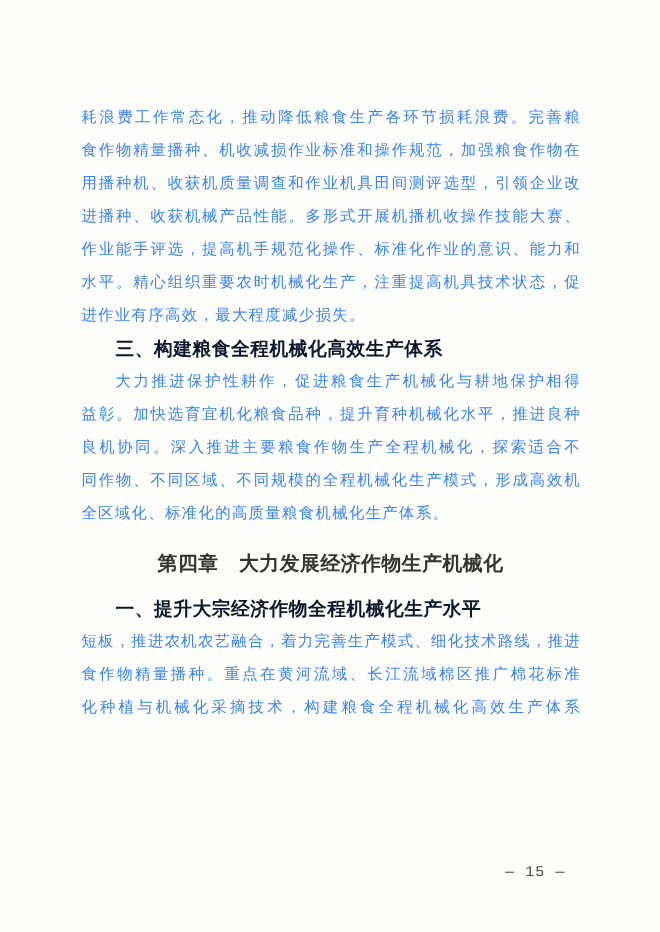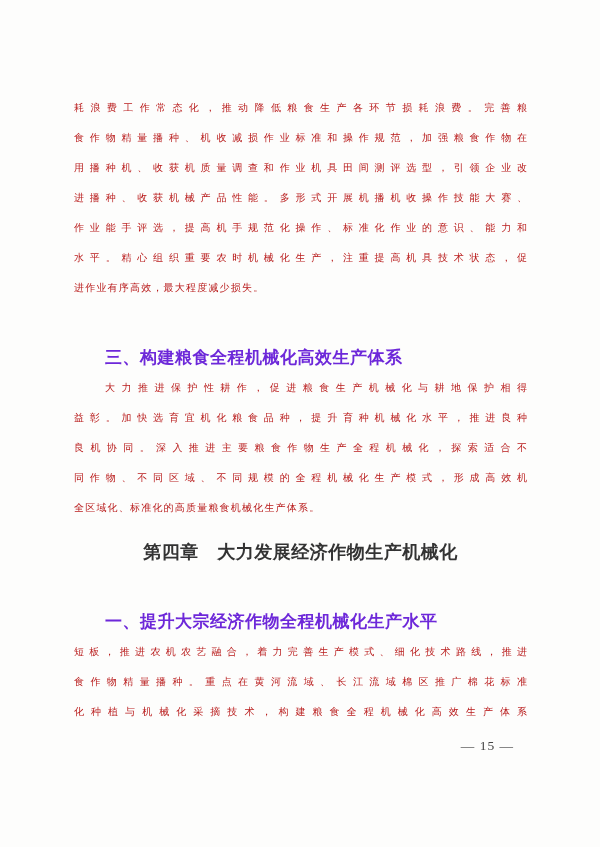--- a/index.html
+++ b/index.html
@@ -16,68 +16,67 @@
     font-family: "Liberation Serif", "DejaVu Serif", serif;
     color: #3e3e3e;
   }
   .page-body {
     position: absolute;
     left: 74px;
     top: 93px;
     width: 453px;
   }
   .line {
-    font-size: 10px;
+    font-size: 14px;
     line-height: 30px;
     height: 30px;
     text-align: justify;
     text-align-last: justify;
     white-space: normal;
-    color: #b91c1c;
+    color: #3b82f6;
   }
   .line.end {
     text-align: right;
     text-align-last: left;
     letter-spacing: 1.2px;
   }
   .line.indent {
     text-indent: 31px;
   }
   .section-heading {
     font-family: Liberation Sans, sans-serif;
     font-weight: bold;
     font-size: 17px;
     line-height: 30px;
     height: 30px;
     padding-left: 31px;
     letter-spacing: 0.5px;
-    color: #6d28d9;
-    margin-top: 40px;
+    color: #0f172a;
   }
   .chapter-heading {
     font-family: "Liberation Sans", "DejaVu Sans", sans-serif;
     font-weight: bold;
     font-size: 18px;
     line-height: 30px;
     height: 30px;
     margin-top: 14px;
-    margin-bottom: 24px;
+    margin-bottom: 12px;
     text-align: center;
     letter-spacing: 0.5px;
     color: #333333;
   }
   .page-number {
     position: absolute;
-    top: 737px;
+    top: 785px;
     right: 86px;
     font-size: 13.5px;
     line-height: 18px;
     letter-spacing: 1px;
     color: #444444;
-    font-family: Liberation Serif, serif;
+    font-family: Liberation Mono, monospace;
   }
 </style>
 </head>
 <body>
 
 <div class="page">
   <div class="page-body">
       <div class="line">耗浪费工作常态化，推动降低粮食生产各环节损耗浪费。完善粮</div>
       <div class="line">食作物精量播种、机收减损作业标准和操作规范，加强粮食作物在</div>
       <div class="line">用播种机、收获机质量调查和作业机具田间测评选型，引领企业改</div>

